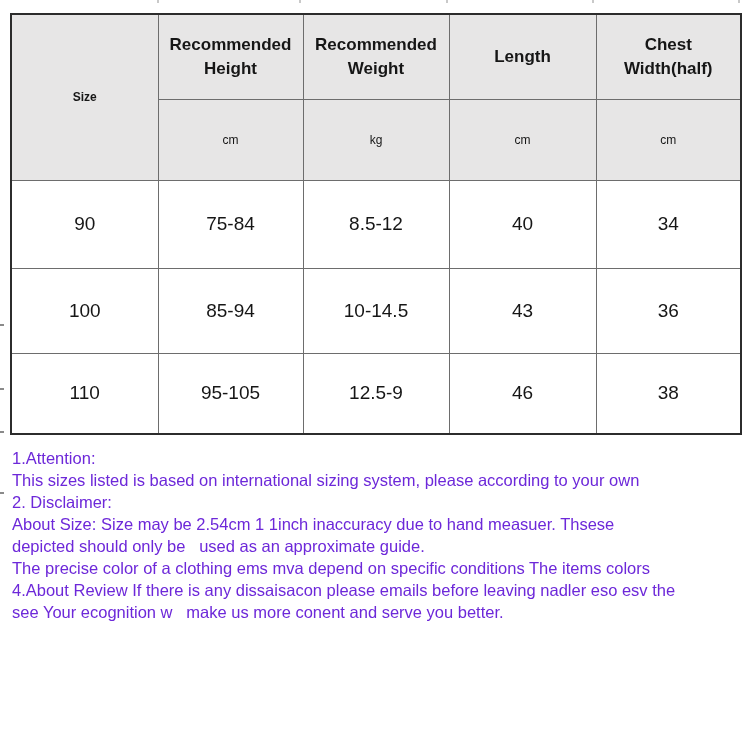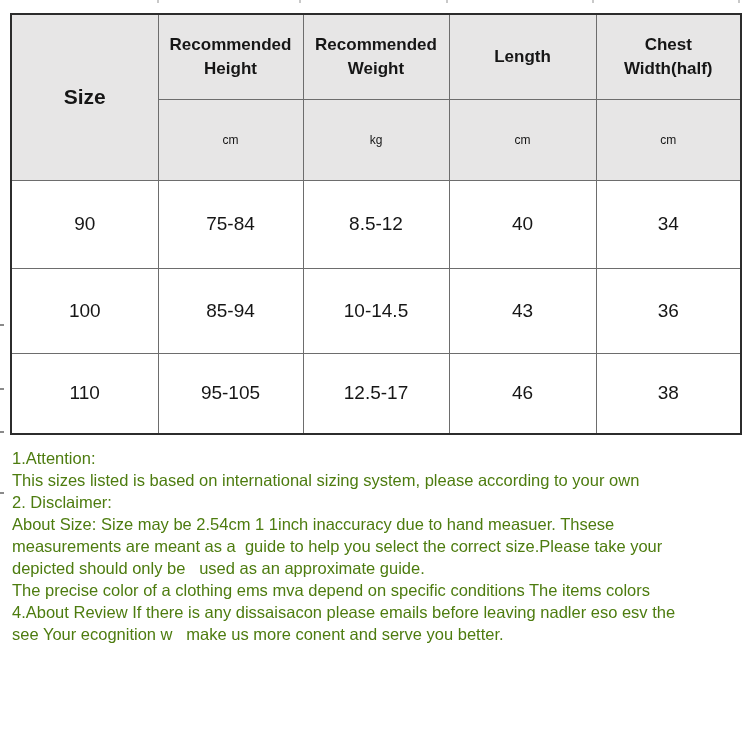--- a/index.html
+++ b/index.html
@@ -35,21 +35,21 @@
   }
   td.hdr {
     background: #e7e6e6;
     font-weight: bold;
     font-size: 17px;
     line-height: 24px;
   }
   td.size-head {
     background: #e7e6e6;
     font-weight: bold;
-    font-size: 21px;
+    font-size: 12px;
     margin-left: 16px;
   }
   td.unit {
     background: #e7e6e6;
     font-weight: normal;
     font-size: 12px;
   }
   td.val {
     background: #ffffff;
     font-weight: normal;
@@ -57,21 +57,21 @@
   }
 
   
   #notes {
     position: absolute;
     left: 12px;
     top: 447px;
     width: 736px;
     font-size: 16.5px;
     line-height: 22px;
-    color: #4d7c0f;
+    color: #6d28d9;
   }
   #notes .note-line {
     white-space: pre;
     height: 22px;
     overflow: visible;
   }
 
   
   .edge-tick {
     position: absolute;
@@ -134,33 +134,32 @@
         <tr style="height:85px">
           <td class="val">100</td>
           <td class="val">85-94</td>
           <td class="val">10-14.5</td>
           <td class="val">43</td>
           <td class="val">36</td>
         </tr>
         <tr style="height:81px">
           <td class="val">110</td>
           <td class="val">95-105</td>
-          <td class="val">12.5-17</td>
+          <td class="val">12.5-9</td>
           <td class="val">46</td>
           <td class="val">38</td>
         </tr>
       </tbody>
     </table>
   </div>
 
   <div id="notes">
     <div class="note-line">1.Attention:</div>
     <div class="note-line">This sizes listed is based on international sizing system, please according to your own</div>
     <div class="note-line">2. Disclaimer:</div>
     <div class="note-line">About Size: Size may be 2.54cm 1 1inch inaccuracy due to hand measuer. Thsese</div>
-    <div class="note-line">measurements are meant as a  guide to help you select the correct size.Please take your</div>
     <div class="note-line">depicted should only be   used as an approximate guide.</div>
     <div class="note-line">The precise color of a clothing ems mva depend on specific conditions The items colors</div>
     <div class="note-line">4.About Review If there is any dissaisacon please emails before leaving nadler eso esv the</div>
     <div class="note-line">see Your ecognition w   make us more conent and serve you better.</div>
   </div>
 
 </div>
 
 </body></html>

